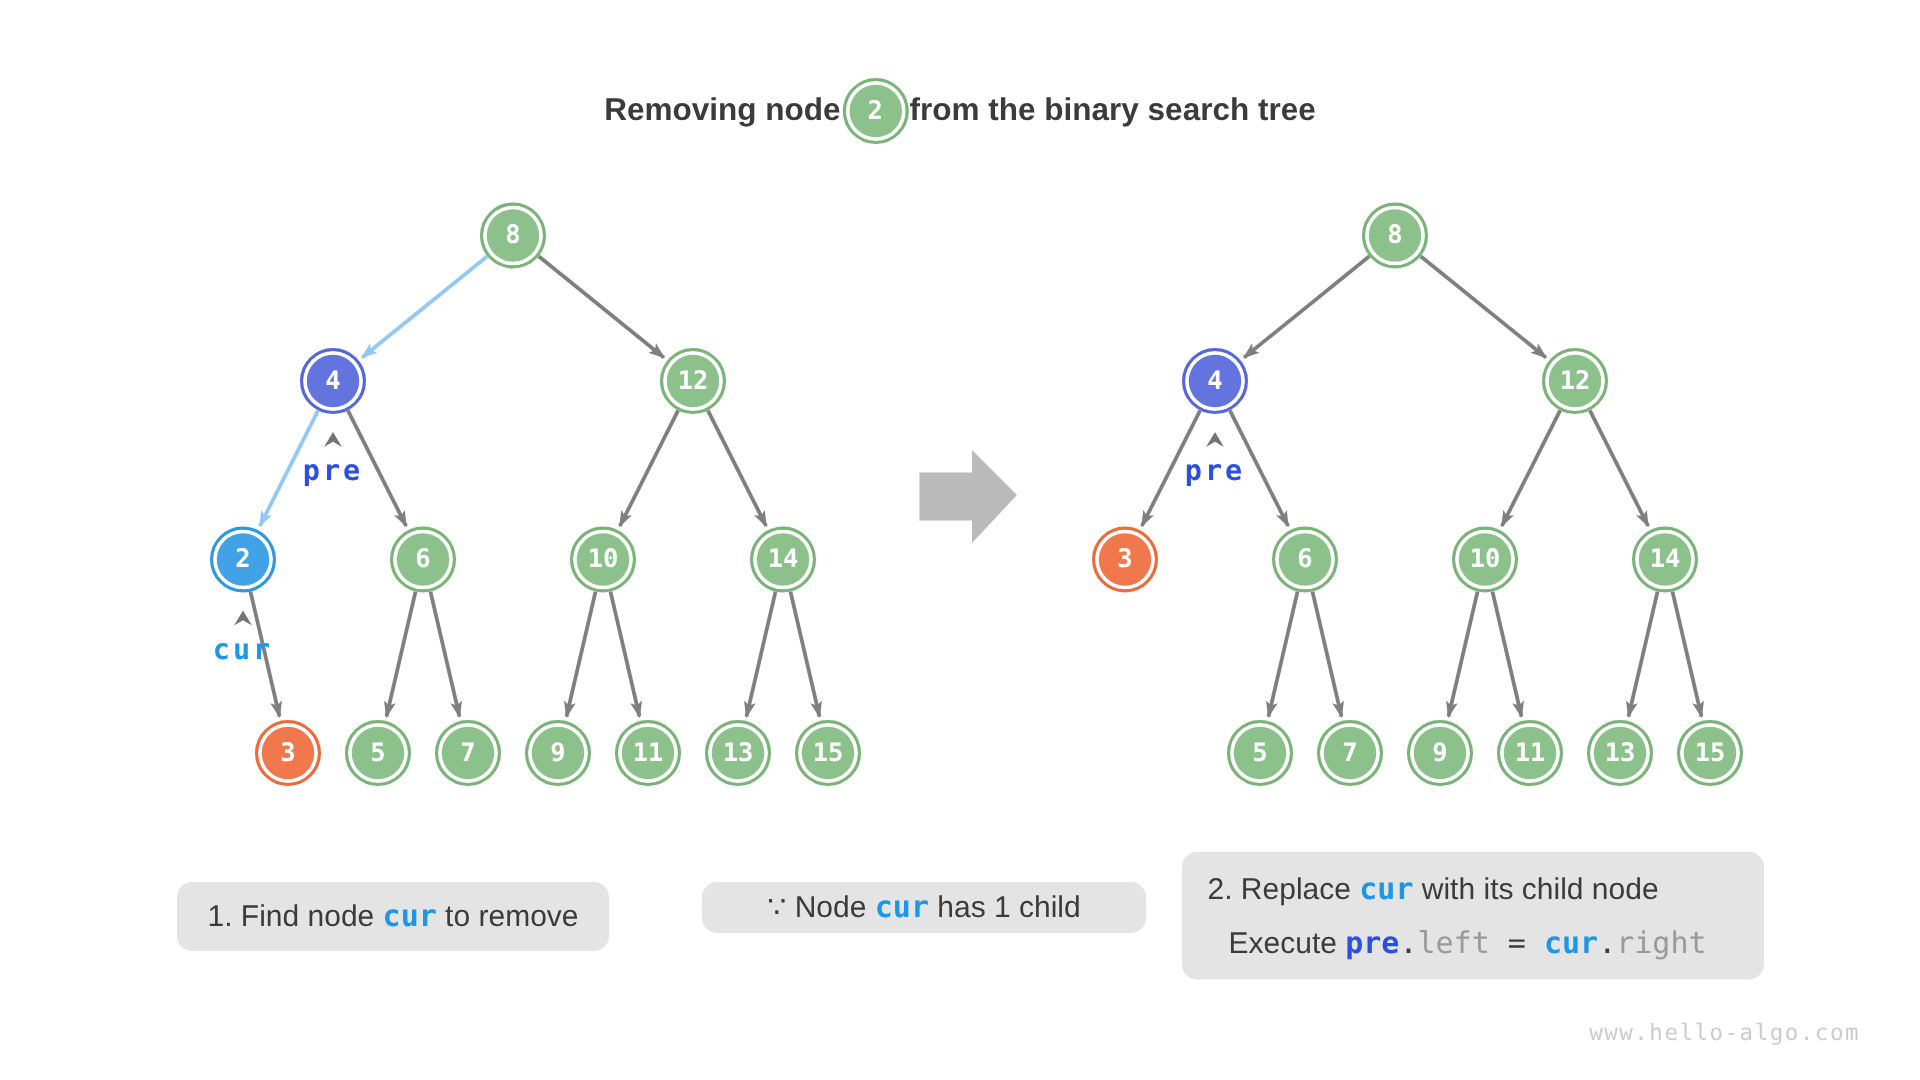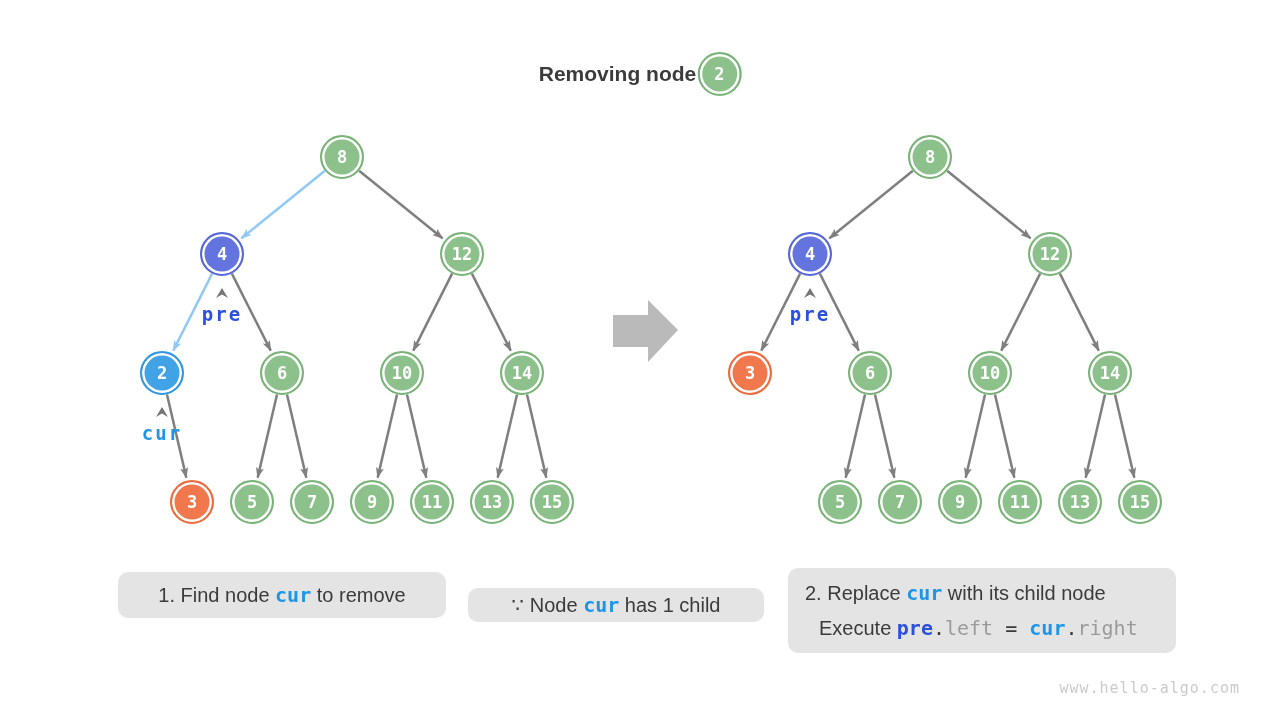--- a/index.html
+++ b/index.html
@@ -37,21 +37,21 @@
     position:absolute;transform:translate(-50%,-50%);
     font-family:"DejaVu Sans Mono","Liberation Mono",monospace;
     font-weight:bold;font-size:19px;letter-spacing:2px;white-space:nowrap;
   }
   
   .caption{
     position:absolute;background:#e4e4e4;border-radius:10px;
     display:flex;flex-direction:column;align-items:center;justify-content:center;
     color:#3b3b3b;font-size:20px;
   }
-  .box-1{left:118px;top:572px;width:328px;height:46px;align-items:center;}
+  .box-1{left:118px;top:588px;width:288px;height:46px;align-items:center;}
   .box-2{left:468px;top:588px;width:296px;height:34px;}
   .box-3{left:788px;top:568px;width:388px;height:85px;align-items:flex-start;padding-left:0;}
   .cap-line{white-space:pre;line-height:35px;}
   .box-3 .cap-line{margin-left:17px;}
   .box-3 .cap-line.indent{margin-left:31px;}
   .seg-plain{color:#3b3b3b;}
   .seg-code-blue{font-family:"DejaVu Sans Mono","Liberation Mono",monospace;font-weight:bold;color:#1e96e8;}
   .seg-code-indigo{font-family:"DejaVu Sans Mono","Liberation Mono",monospace;font-weight:bold;color:#2b50de;}
   .seg-code-gray{font-family:"DejaVu Sans Mono","Liberation Mono",monospace;color:#9a9a9a;}
   .seg-code-dark{font-family:"DejaVu Sans Mono","Liberation Mono",monospace;color:#3b3b3b;}
@@ -63,20 +63,21 @@
   }
 </style>
 </head>
 <body>
 
 <div class="canvas">
 
   <div class="title">
     <span class="title-text">Removing node</span>
     <span class="node title-node node-green">2</span>
+    <span class="title-text">from the binary search tree</span>
   </div>
 
   <svg id="edges" width="1280" height="720" viewBox="0 0 1280 720">
     <defs>
       <marker id="arrow-gray" markerUnits="userSpaceOnUse" markerWidth="12" markerHeight="10" refX="10" refY="5" orient="auto">
         <path d="M0,1 L11,5 L0,9 L2.5,5 Z" fill="#7f7f7f"></path>
       </marker>
       <marker id="arrow-blue" markerUnits="userSpaceOnUse" markerWidth="12" markerHeight="10" refX="10" refY="5" orient="auto">
         <path d="M0,1 L11,5 L0,9 L2.5,5 Z" fill="#92c9f4"></path>
       </marker>

